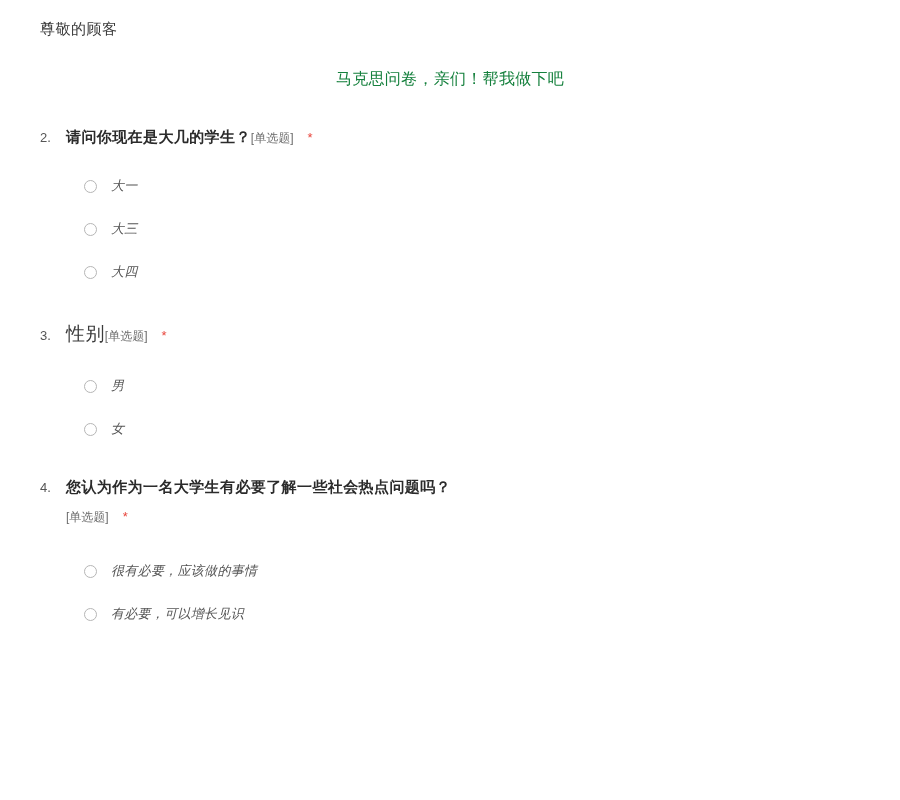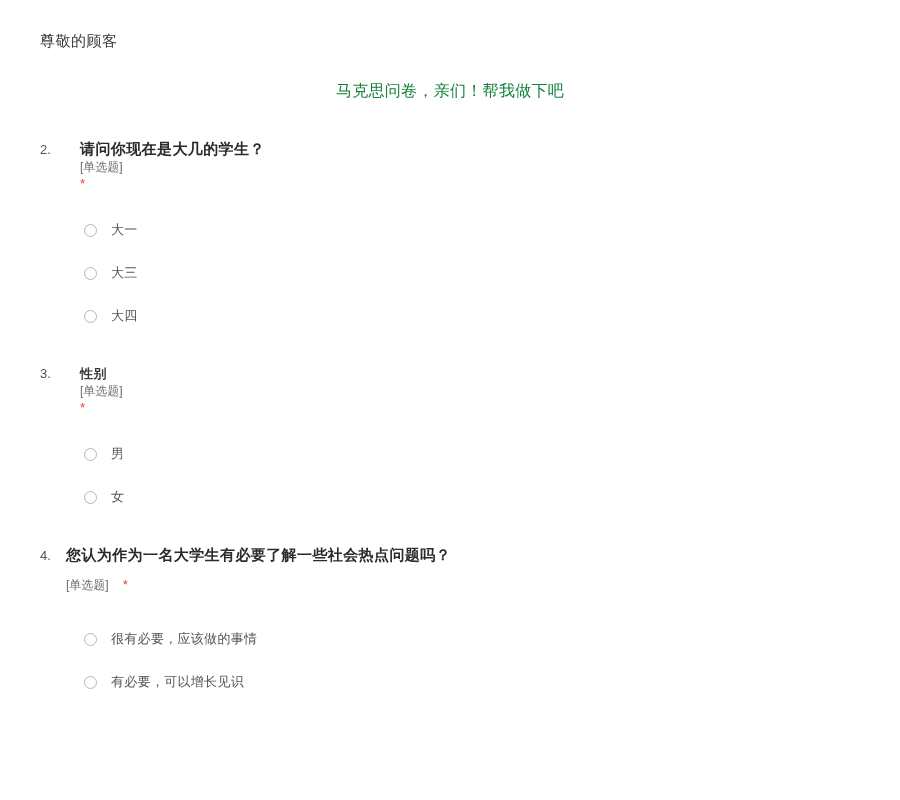--- a/index.html
+++ b/index.html
@@ -12,21 +12,21 @@
     background: #ffffff;
     font-family: "Liberation Sans", sans-serif;
     color: #333333;
     overflow: hidden;
   }
   .page {
     position: relative;
     width: 900px;
     height: 800px;
     box-sizing: border-box;
-    padding: 16px 40px;
+    padding: 4px 40px;
   }
   .survey-title {
     font-size: 15px;
     color: #3b3b3b;
     padding-top: 16px;
     letter-spacing: 0.5px;
   }
   .survey-desc {
     font-size: 16px;
     color: #15803d;
@@ -44,51 +44,51 @@
   .q-num {
     width: 26px;
     flex: 0 0 26px;
     font-size: 13px;
     color: #555;
   }
   .q-title-wrap {
     display: flex;
     align-items: baseline;
     flex-wrap: wrap;
-    flex-direction: column;
   }
   .q-title {
     font-size: 15px;
     font-weight: bold;
     color: #2b2b2b;
     letter-spacing: 0.4px;
   }
   .q-title.small {
-    font-size: 13px;
-    font-weight: bold;
+    font-size: 19px;
+    font-weight: normal;
     color: #3b3b3b;
   }
   .q-type {
     font-size: 12px;
     color: #6b6b6b;
   }
   .q-req {
     color: #e8453c;
     font-size: 13px;
     margin-left: 14px;
   }
   .q-subline {
     margin-left: 26px;
     margin-top: 12px;
     display: flex;
     align-items: baseline;
   }
   .options {
     margin-top: 28px;
     margin-left: 44px;
+    font-style: italic;
   }
   .option {
     display: flex;
     align-items: center;
     height: 22px;
     margin-bottom: 21px;
     cursor: pointer;
   }
   .radio {
     width: 13px;

